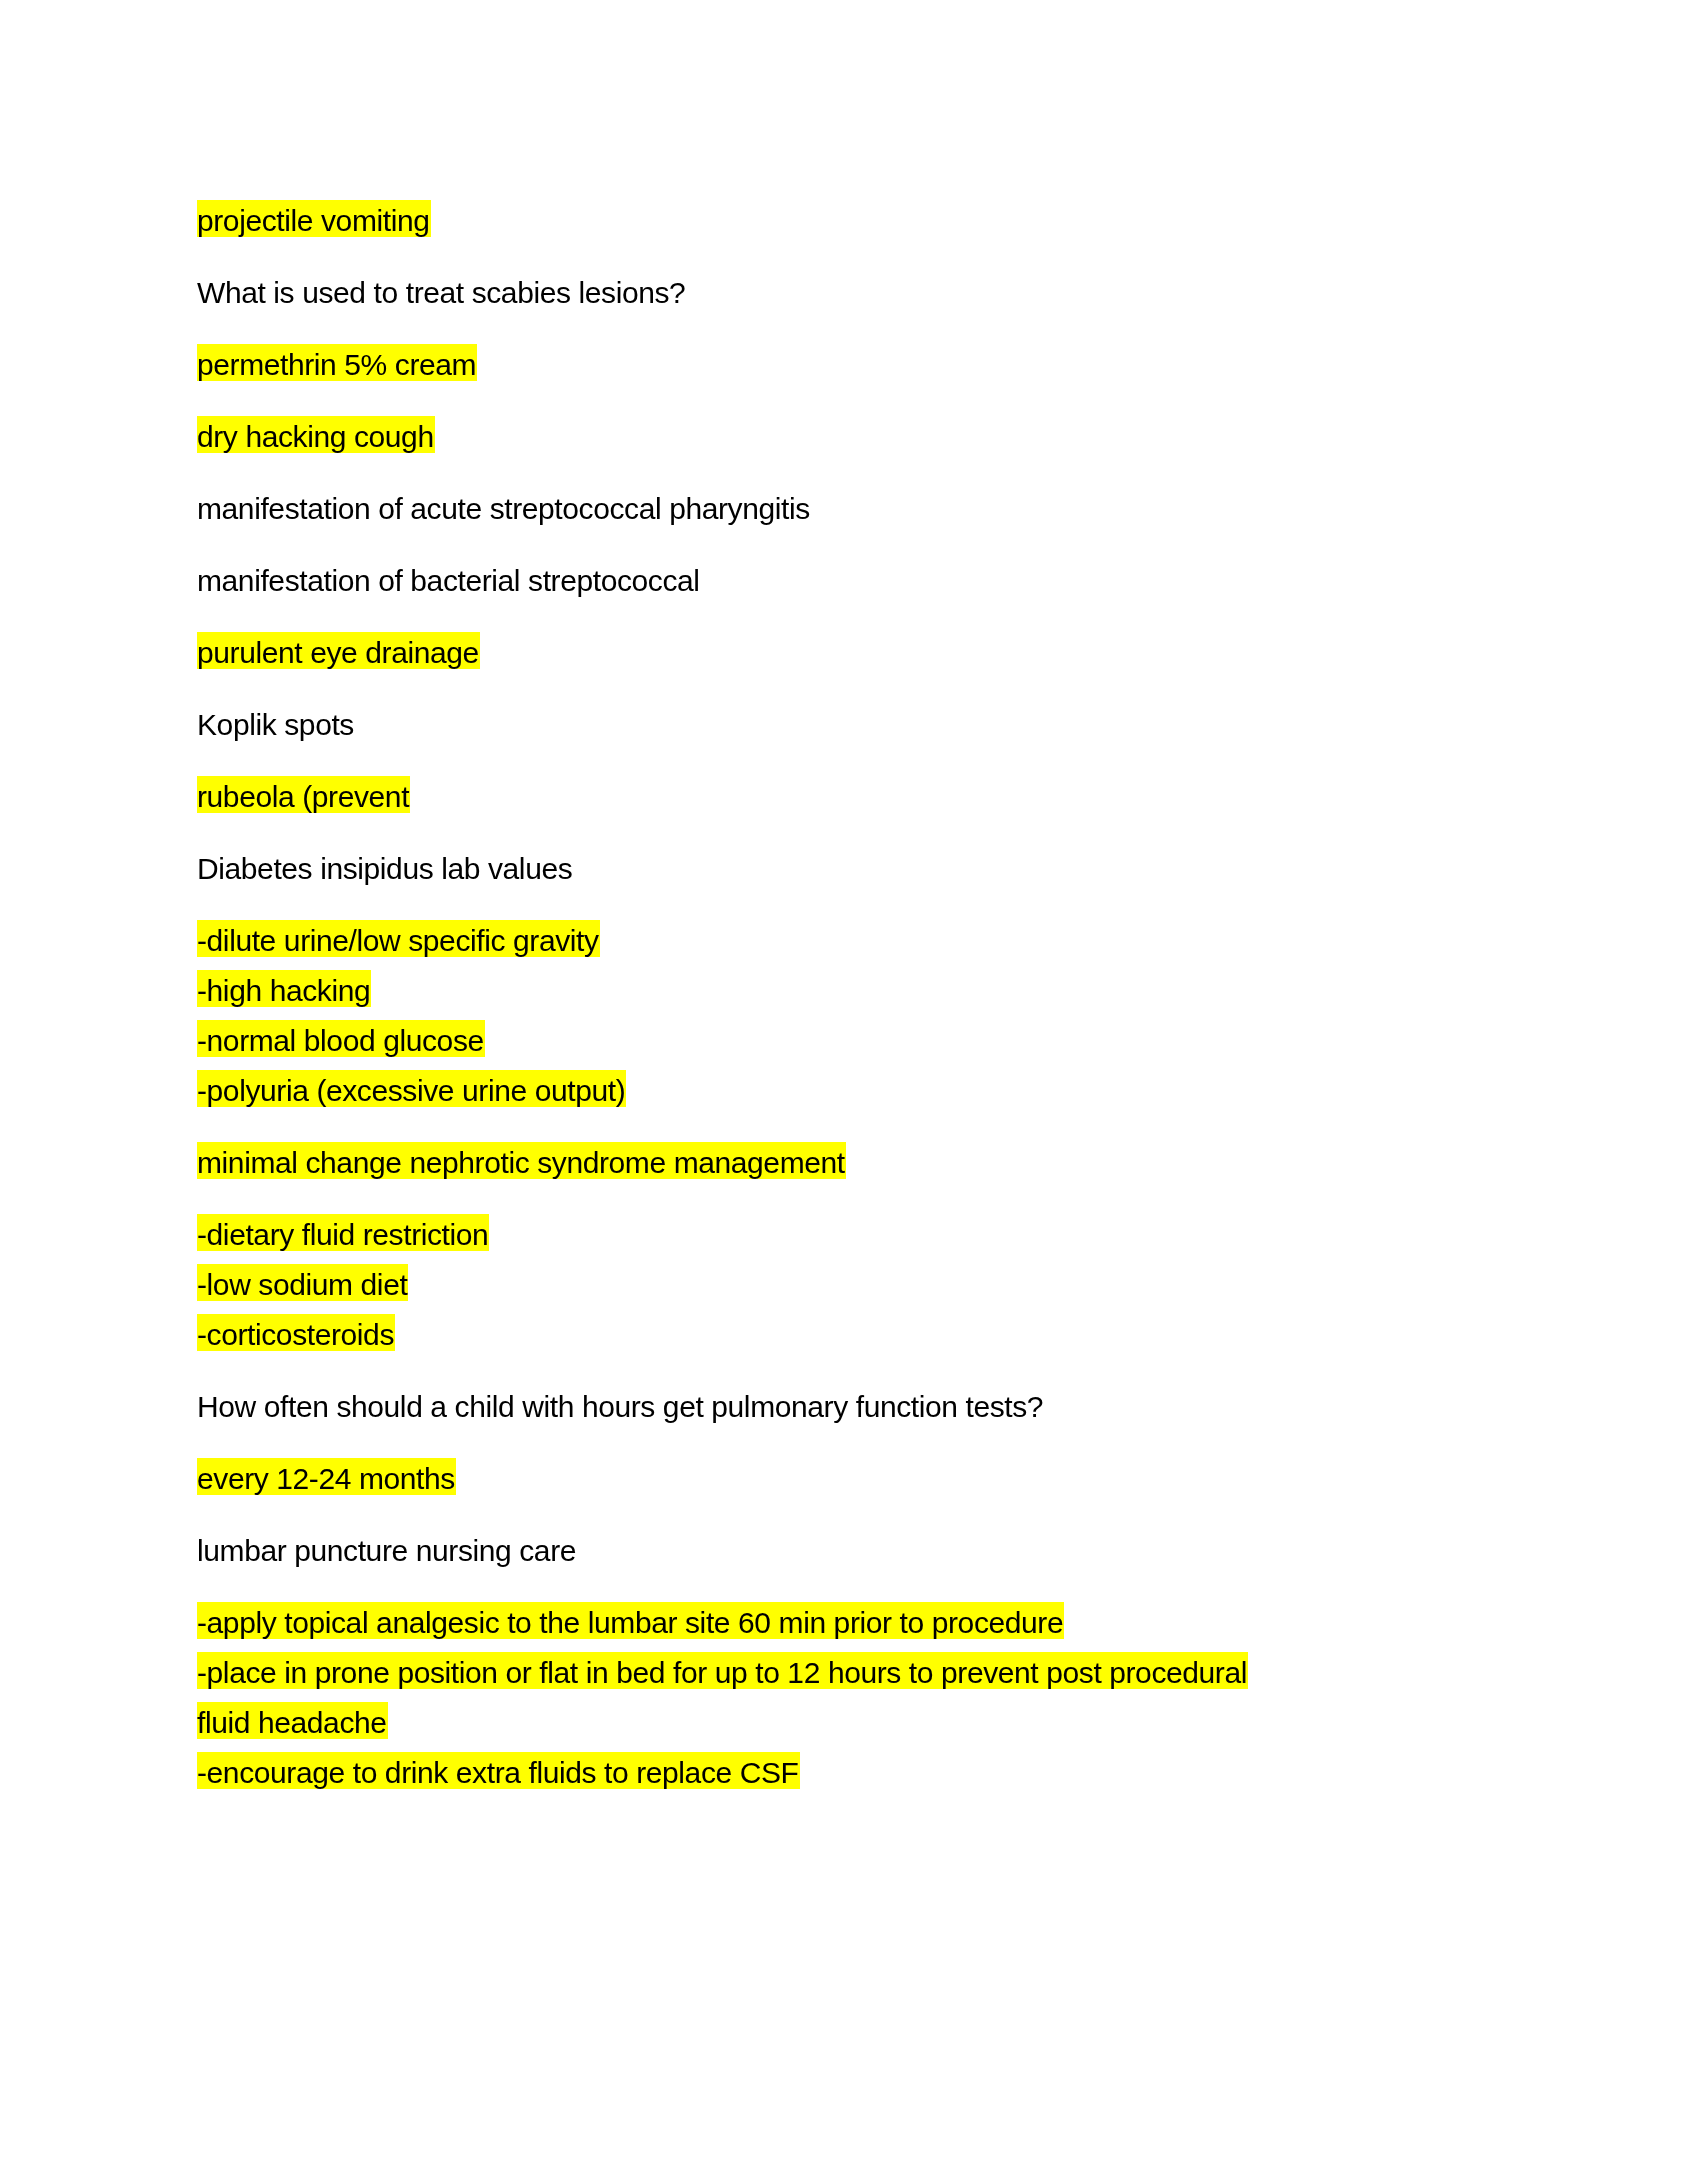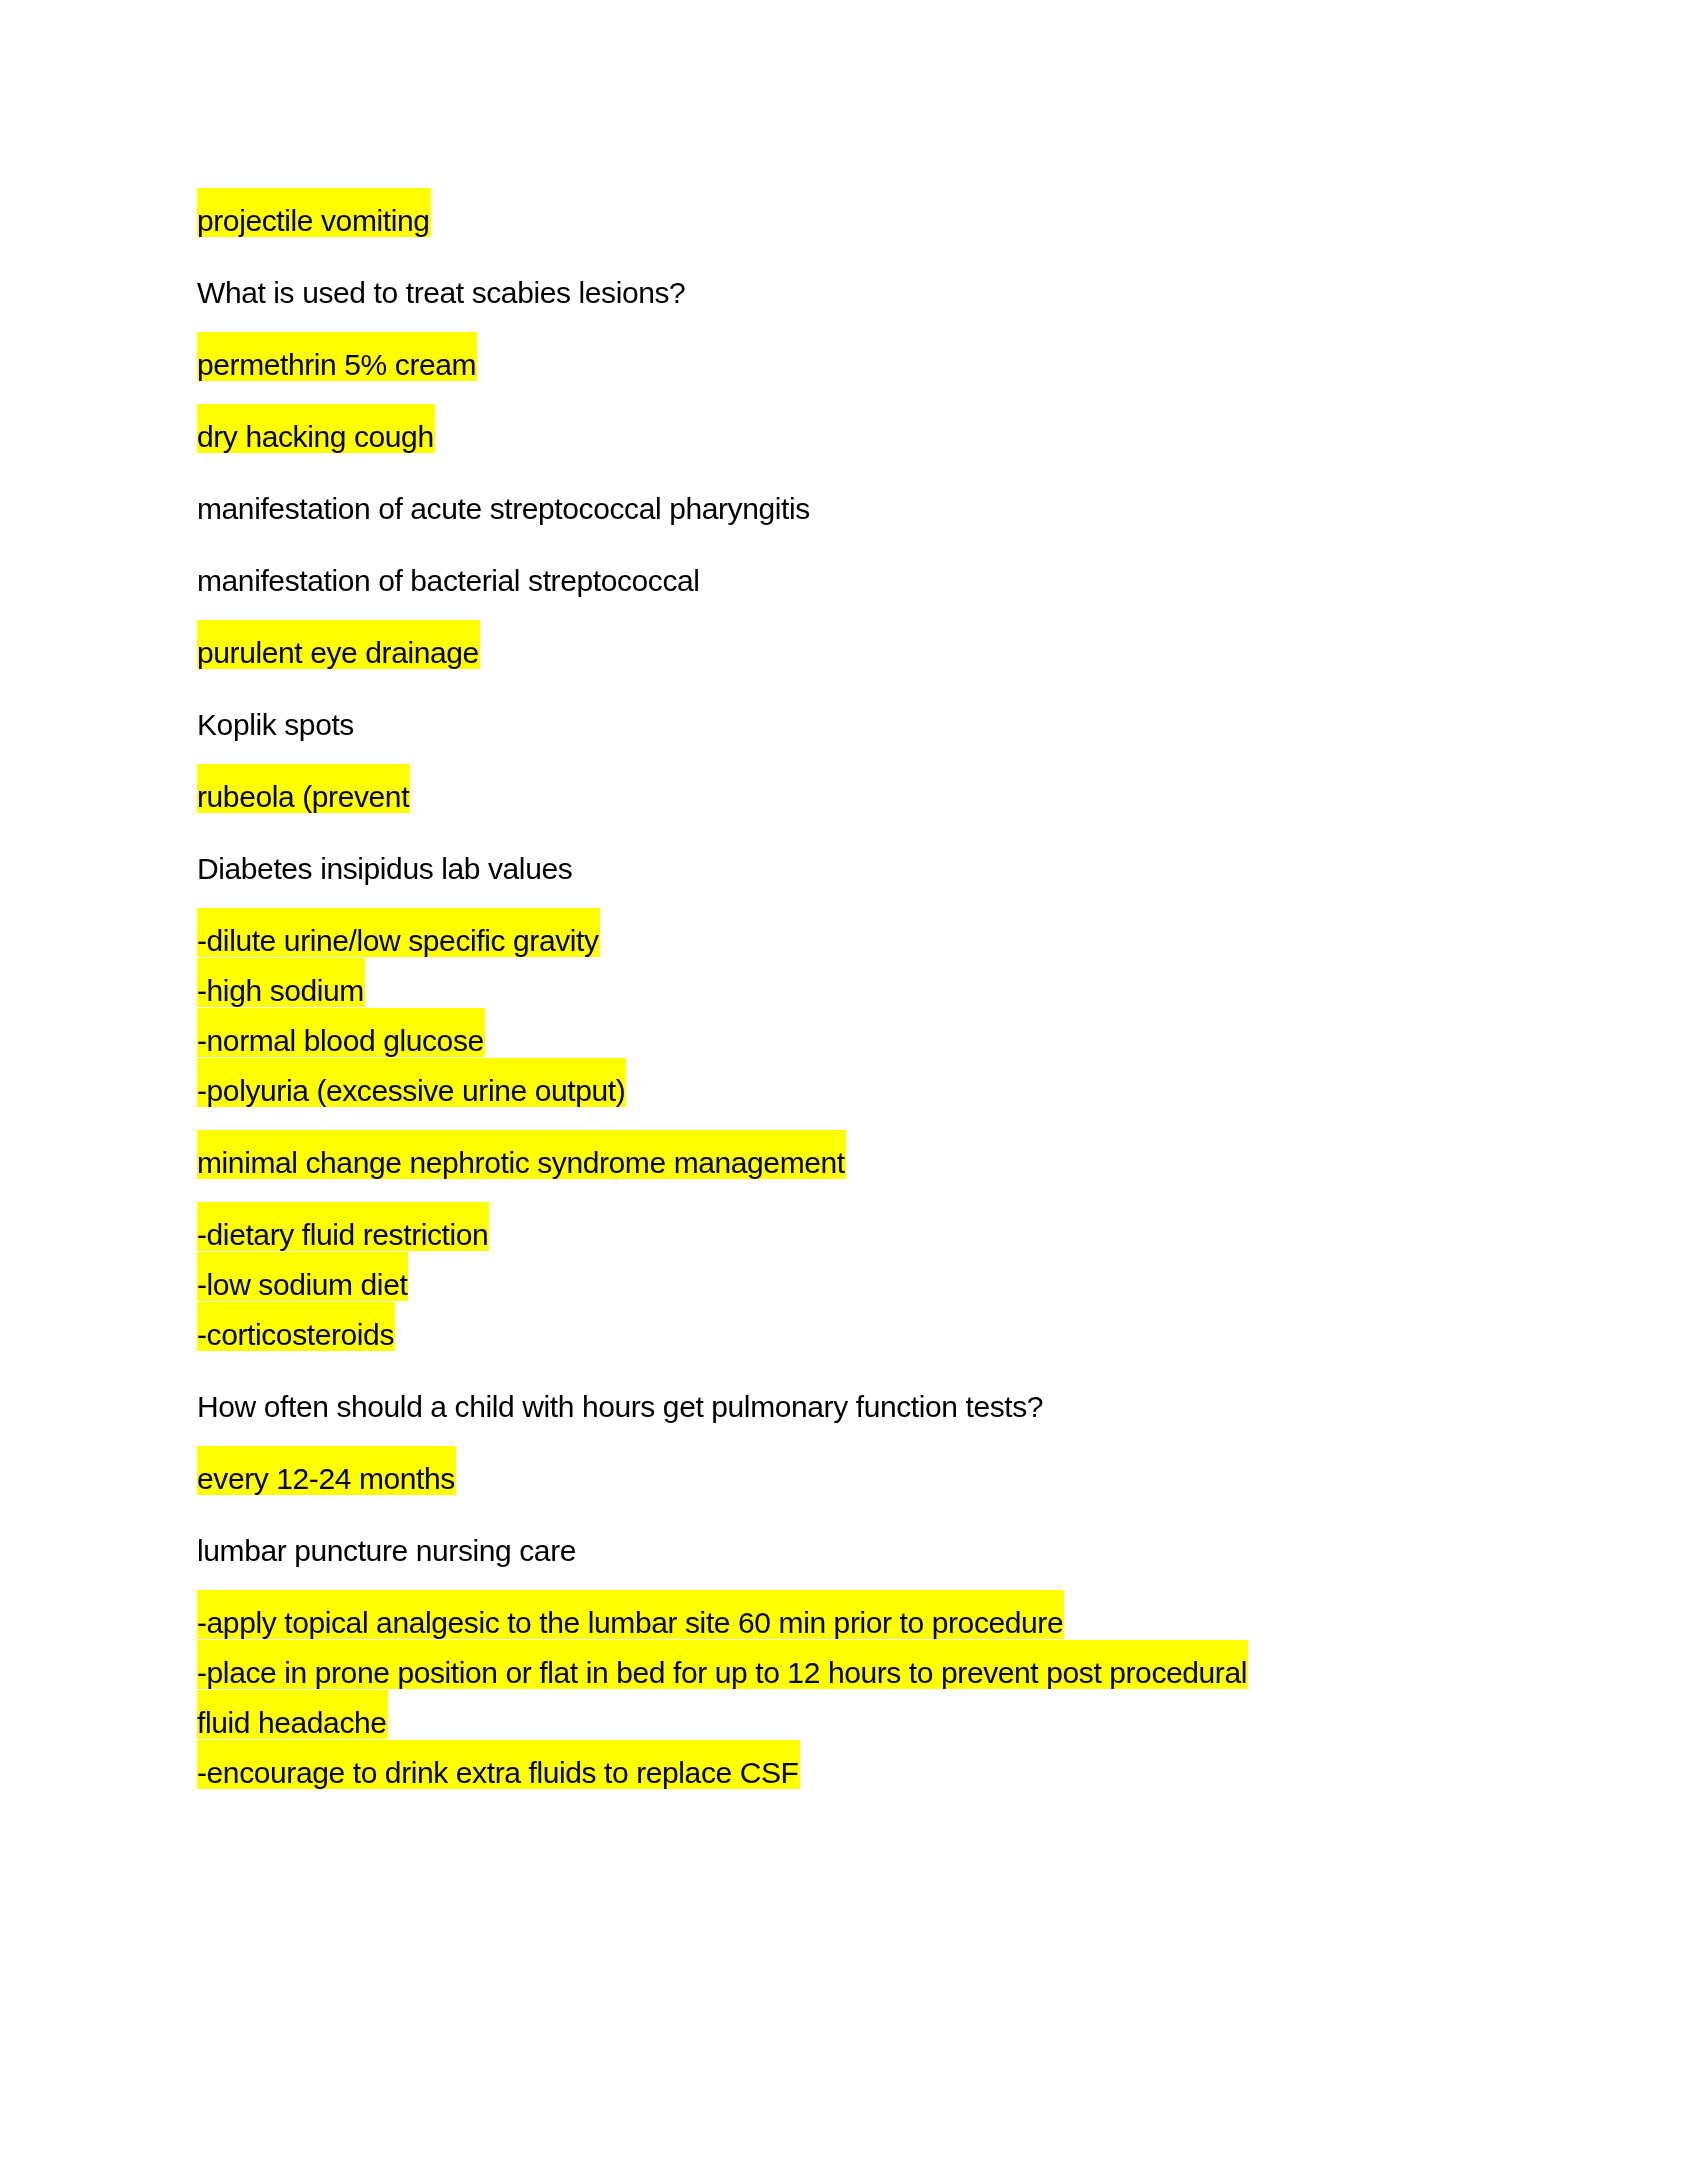--- a/index.html
+++ b/index.html
@@ -2,21 +2,21 @@
 <html><head>
 <meta charset="utf-8">
 <style>
   html, body { margin: 0; padding: 0; background: #ffffff; }
   body { width: 1683px; height: 2178px; position: relative; overflow: hidden;
          font-family: "Liberation Sans", "DejaVu Sans", sans-serif; color: #000; }
   .page { position: absolute; left: 197px; top: 196px; width: 1287px; }
   .para { font-size: 30px; line-height: 50px; margin: 0 0 22px 0; white-space: nowrap; }
   .para.list { margin-bottom: 22px; }
   .line { display: block; height: 50px; }
-  .hl { background: #ffff00; padding: 16px 1px 0 0; }
+  .hl { background: #ffff00; padding: 4px 1px 0 0; }
   .plain { background: transparent; }
   .text { letter-spacing: -0.4px; }
 </style>
 </head>
 <body>
 
 <div class="page">
   <div class="para">
     <span class="line"><span class="hl text">projectile vomiting</span></span>
   </div>
@@ -42,21 +42,21 @@
     <span class="line"><span class="plain text">Koplik spots</span></span>
   </div>
   <div class="para">
     <span class="line"><span class="hl text">rubeola (prevent</span></span>
   </div>
   <div class="para">
     <span class="line"><span class="plain text">Diabetes insipidus lab values</span></span>
   </div>
   <div class="para list">
     <span class="line"><span class="hl text">-dilute urine/low specific gravity</span></span>
-    <span class="line"><span class="hl text">-high sodium</span></span>
+    <span class="line"><span class="hl text">-high hacking</span></span>
     <span class="line"><span class="hl text">-normal blood glucose</span></span>
     <span class="line"><span class="hl text">-polyuria (excessive urine output)</span></span>
   </div>
   <div class="para">
     <span class="line"><span class="hl text">minimal change nephrotic syndrome management</span></span>
   </div>
   <div class="para list">
     <span class="line"><span class="hl text">-dietary fluid restriction</span></span>
     <span class="line"><span class="hl text">-low sodium diet</span></span>
     <span class="line"><span class="hl text">-corticosteroids</span></span>

